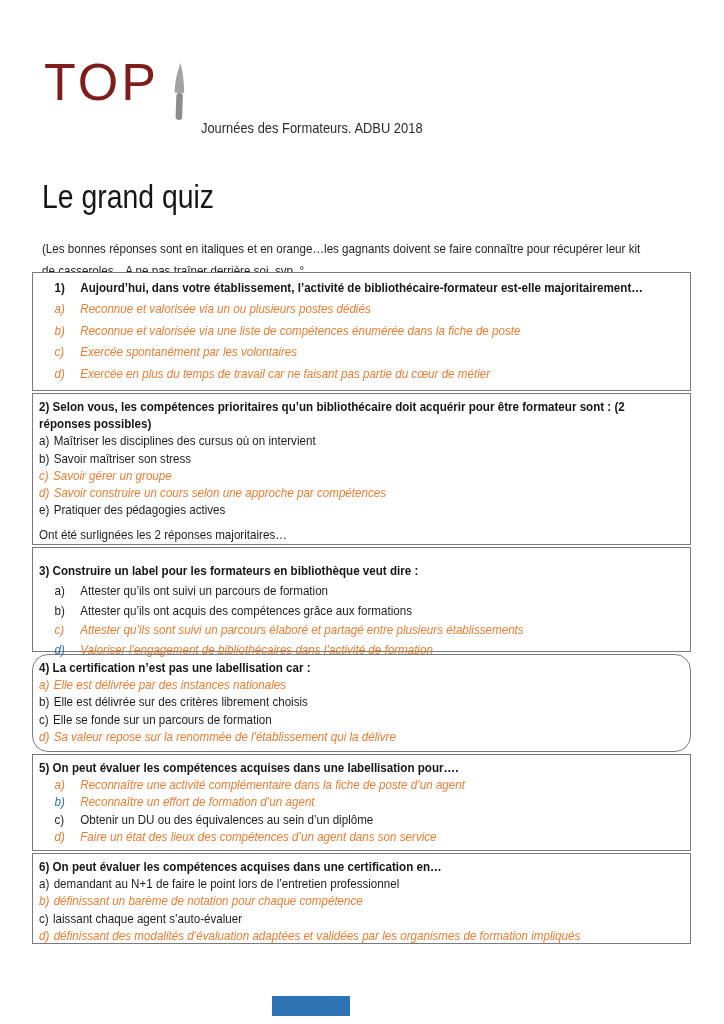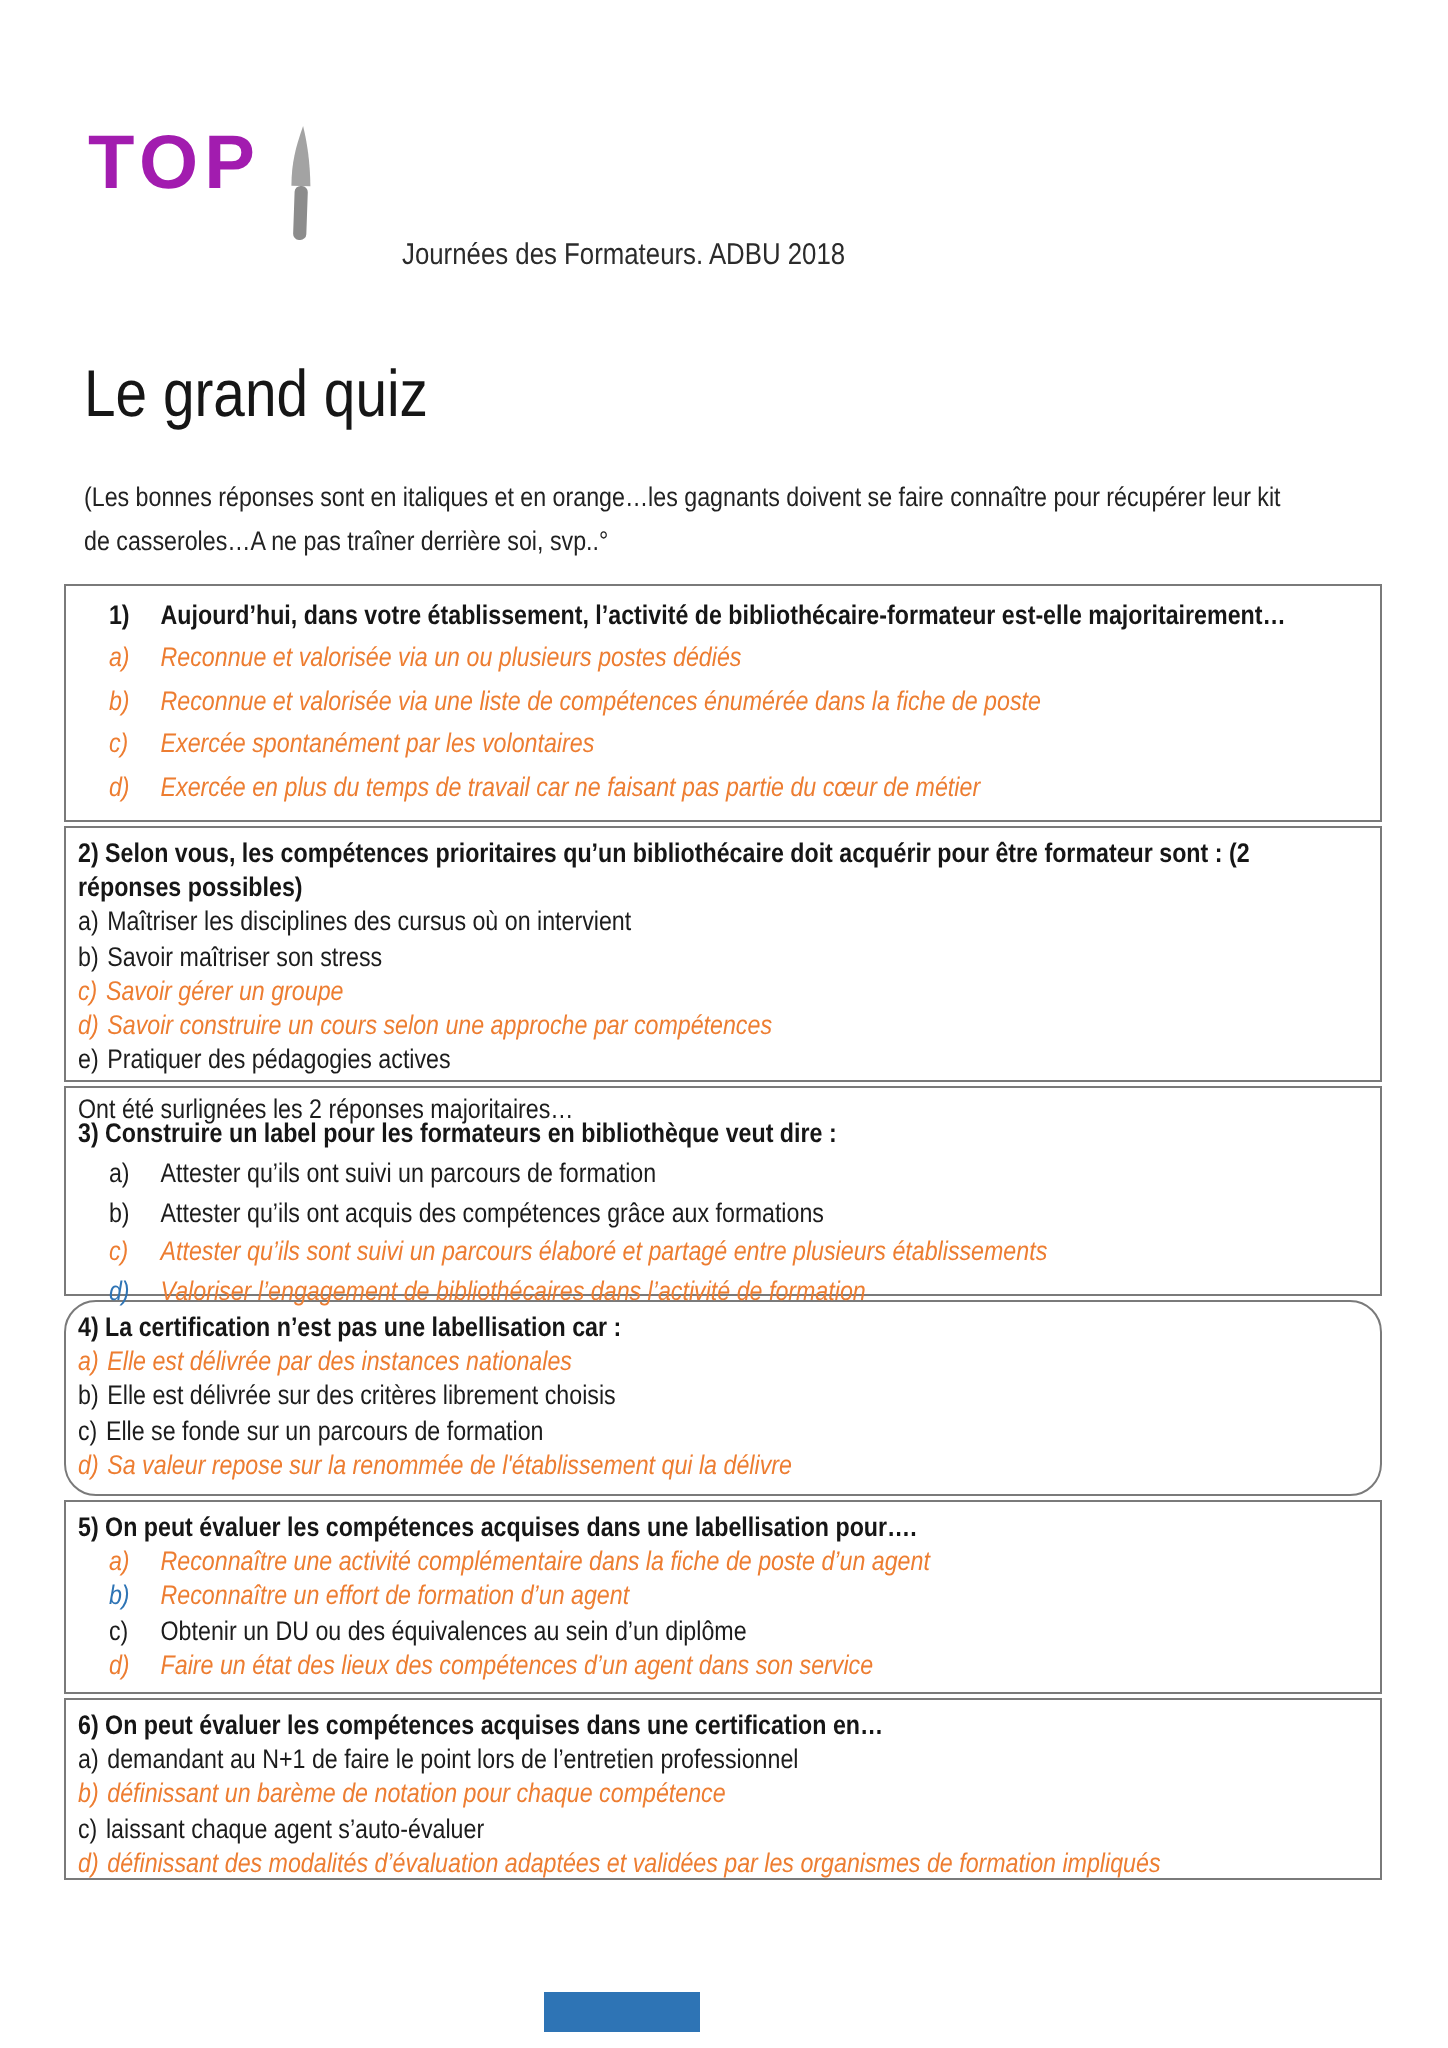--- a/index.html
+++ b/index.html
@@ -3,35 +3,35 @@
 <meta charset="utf-8">
 <style>
   html,body{margin:0;padding:0;}
   body{
     width:724px;height:1024px;background:#ffffff;position:relative;overflow:hidden;
     font-family:"Liberation Sans", sans-serif;color:#1c1c1c;
   }
   .ln{white-space:nowrap;transform:scaleX(0.86);transform-origin:0 50%;}
   
   .logo{position:absolute;left:44px;top:62px;display:flex;align-items:flex-start;}
-  .logo-top{font-size:38px;font-weight:bold;letter-spacing:3px;color:#a21caf;line-height:40px;}
+  .logo-top{font-size:52px;font-weight:normal;letter-spacing:3px;color:#7f1d1d;line-height:40px;}
   .logo-bib{font-size:38px;font-weight:bold;letter-spacing:3px;color:#9E9E9E;line-height:40px;margin-left:7px;}
   .knife{margin-left:8px;transform:rotate(2deg);}
   .subtitle{position:absolute;left:201px;top:119px;font-size:15px;color:#2b2b2b;}
   .title{position:absolute;left:42px;top:178px;font-size:33px;color:#161616;}
   .intro{position:absolute;left:42px;top:238px;font-size:13.5px;line-height:22px;color:#222;}
   
-  .quiz{position:absolute;left:32px;top:292px;width:659px;}
+  .quiz{position:absolute;left:32px;top:272px;width:659px;}
   .qbox{border:1px solid #7a7a7a;margin-bottom:2px;box-sizing:border-box;
         padding:4px 6px 0 6px;font-size:13.5px;background:#fff;}
   .spacing-loose{--lh:21.4px;}
   .spacing-tight{--lh:17.2px;}
   .qbox .ln{line-height:var(--lh);}
   #qb1{height:119px;}
-  #qb2{height:128px;}
+  #qb2{height:152px;}
   #qb3{height:105px;--lh:19.8px;padding-top:13px;}
   #qb4{height:98px;border-radius:16px;}
   #qb5{height:97px;}
   #qb6{height:91px;}
   .qhead{font-weight:bold;color:#161616;}
   .qnum{display:inline-block;width:30px;margin-left:18px;}
   .amark{display:inline-block;width:30px;margin-left:18px;}
   .aletter{margin-right:5px;}
   .c-black{color:#1c1c1c;font-style:normal;}
   .c-orange{color:#ED7D31;font-style:italic;}

